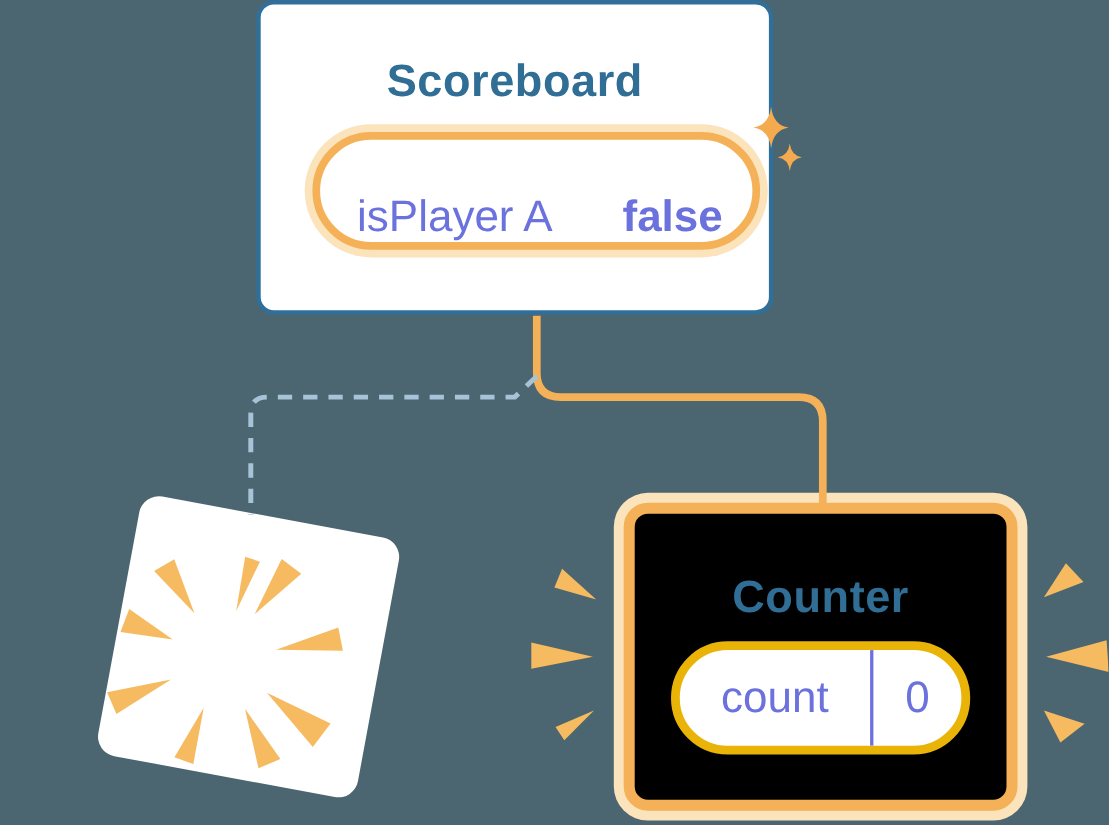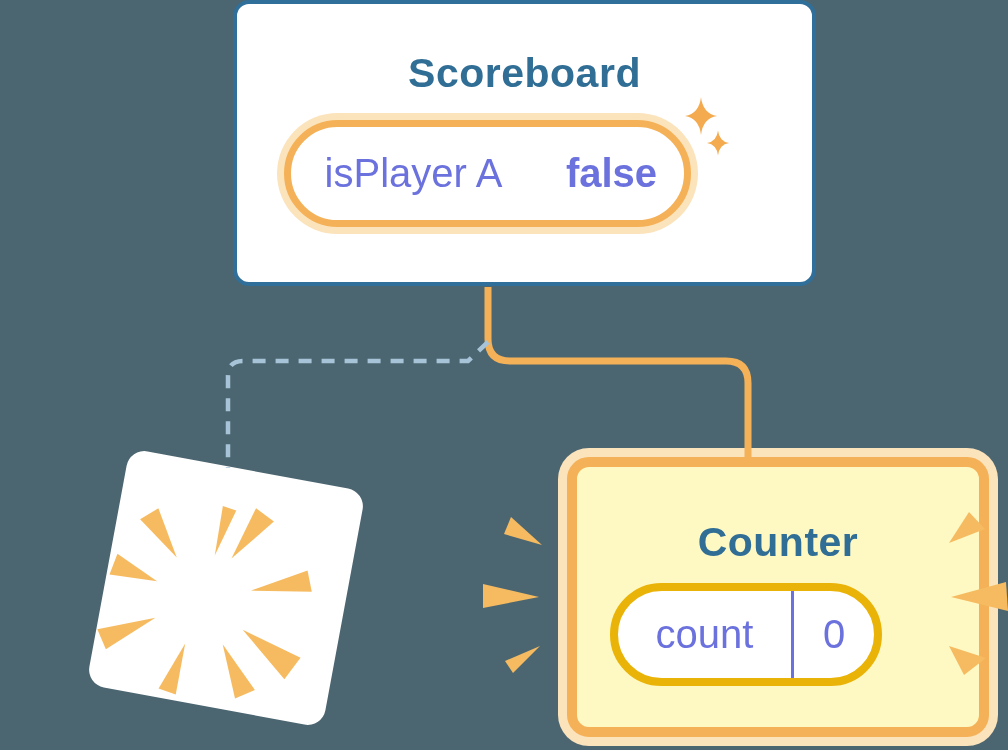--- a/index.html
+++ b/index.html
@@ -4,43 +4,43 @@
 <style>
   html,body{margin:0;padding:0;background:#4C6671;}
   *{box-sizing:border-box;}
   .stage{
     position:relative;width:1008px;height:750px;overflow:hidden;
     background:#4C6671;
     font-family:"Liberation Sans", sans-serif;
   }
   
   .scoreboard-card{
-    position:absolute;left:233px;top:0;width:583px;height:286px;
+    position:absolute;left:233px;top:0;width:470px;height:286px;
     background:#fff;border:4px solid #2F6F99;border-radius:16px;z-index:1;
   }
   .card-title{
     position:absolute;left:0;width:100%;text-align:center;
     font-size:41px;font-weight:600;color:#306E96;letter-spacing:0.5px;
   }
   .scoreboard-card .card-title{top:46px;}
   .pill-gold{
     position:absolute;left:47px;top:116px;width:407px;height:107px;
     background:#fff;border:7px solid #F5B157;border-radius:999px;
-    box-shadow:0 0 0 7px #FBE3BC;display:flex;align-items:center;overflow:hidden;
+    box-shadow:0 0 0 7px #FBE3BC;display:flex;align-items:flex-end;overflow:hidden;
   }
   .pill-gold .cell{display:flex;align-items:center;justify-content:center;}
   .pill-gold .cell.name{width:245px;}
   .pill-gold .cell.value{flex:1;}
   .pill-gold .divider{width:3px;background:#F5B157;}
   .state-name{font-size:40px;color:#6B72DD;font-weight:400;}
   .state-value{font-size:40px;color:#6B72DD;font-weight:700;}
   
   .counter-card{
-    position:absolute;left:567px;top:457px;width:422px;height:280px;
-    background:#fef9c3;border:10px solid #F5B157;border-radius:22px;
+    position:absolute;left:567px;top:457px;width:358px;height:280px;
+    background:#000000;border:10px solid #F5B157;border-radius:22px;
     box-shadow:0 0 0 9px #FBE3BC;z-index:1;
   }
   .counter-card .card-title{top:52px;}
   .pill-purple{
     position:absolute;left:33px;top:116px;width:272px;height:103px;
     background:#fff;border:8px solid #eab308;border-radius:999px;
     display:flex;align-items:stretch;overflow:hidden;
   }
   .pill-purple .cell{display:flex;align-items:center;justify-content:center;}
   .pill-purple .cell.name{width:173px;}

